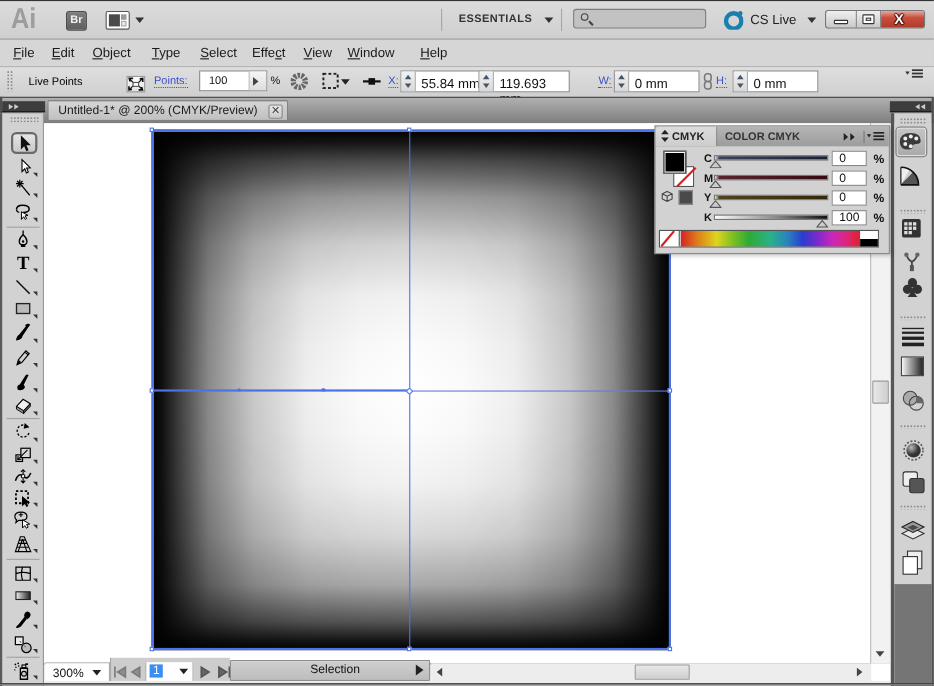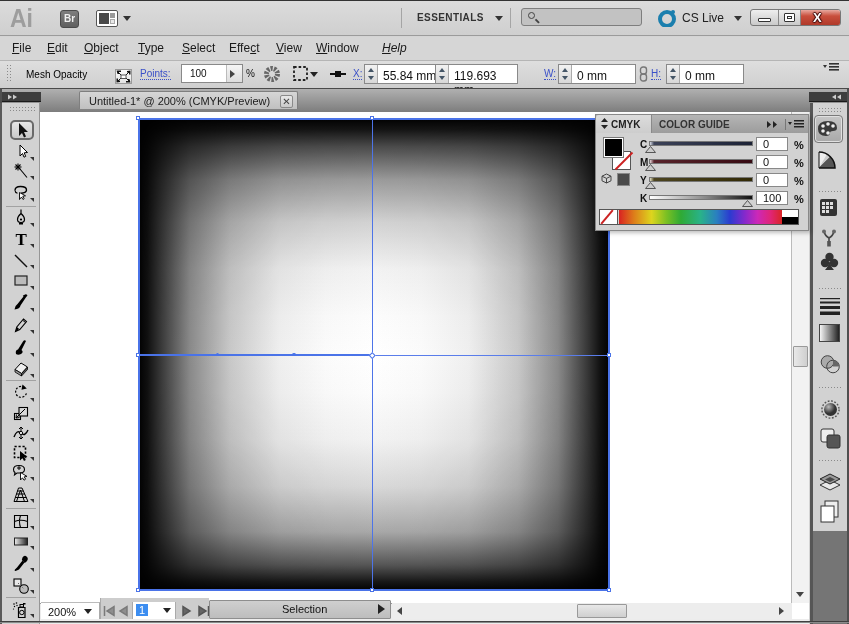--- a/index.html
+++ b/index.html
@@ -58,21 +58,21 @@
 .spin { position:absolute; left:0; top:0; bottom:0; width:13px; background:linear-gradient(#f2f2f2,#d8d8d8); border-right:1px solid #aaa; }
 .spin:before { content:""; position:absolute; left:3px; top:3px; border-left:3.5px solid transparent; border-right:3.5px solid transparent; border-bottom:4px solid #456; }
 .spin:after { content:""; position:absolute; left:3px; bottom:3px; border-left:3.5px solid transparent; border-right:3.5px solid transparent; border-top:4px solid #456; }
 .sval { position:absolute; left:18px; top:4px; font-size:12px; color:#111; }
 #panelmenu { right:10px; top:3px; }
 
 
 #tabbar { left:0; top:88px; width:849px; height:24px; background:linear-gradient(#b0b0b0,#7d7d7d); border-top:1px solid #4a4a4a; }
 #tbhead { left:2px; top:92px; width:39px; height:10px; background:#3d3d3d; border-bottom:1px solid #1a1a1a; }
 #dockhead { left:809px; top:92px; width:38px; height:10px; background:#3d3d3d; border-bottom:1px solid #1a1a1a; }
-#doctab { left:43px; top:91px; width:219px; height:18px; background:linear-gradient(#d6d6d6,#c0c0c0); border:1px solid #7f7f7f; border-bottom:none; border-radius:2px 2px 0 0;margin-left:36px; }
+#doctab { left:43px; top:91px; width:219px; height:18px; background:linear-gradient(#d6d6d6,#c0c0c0); border:1px solid #7f7f7f; border-bottom:none; border-radius:2px 2px 0 0; }
 #doctab .ttxt { position:absolute; left:9px; top:3px; font-size:11px; color:#1b1b1b; }
 #tabclose { position:absolute; right:4px; top:3px; width:13px; height:13px; border:1px solid #8a8a8a; border-radius:2px; background:linear-gradient(#e8e8e8,#cacaca); font-size:10px; color:#444; text-align:center; line-height:11px; }
 
 
 #toolbar { left:0; top:103px; width:40px; height:521px; background:#d2d2d2; border-right:1px solid #969696; border-left:2px solid #5a5a5a; }
 #tgrip { left:9px; top:106px; width:26px; height:5px; }
 #canvas { left:40px; top:112px; width:751px; height:491px; background:#fff; }
 #vscroll { left:791px; top:112px; width:18px; height:491px; background:#f2f2f2; border-left:1px solid #bbb; }
 #vthumb { left:792.5px; top:346px; width:15px; height:21px; background:linear-gradient(90deg,#e8e8e8,#cfcfcf); border:1px solid #999; border-radius:1px; }
 #vdown { left:792px; top:588px; width:16px; height:13px; }
@@ -174,26 +174,26 @@
 
 <div class="abs" id="menubar">
   <span class="mi" style="left:12px;"><u>F</u>ile</span>
   <span class="mi" style="left:47px;"><u>E</u>dit</span>
   <span class="mi" style="left:84px;"><u>O</u>bject</span>
   <span class="mi" style="left:138px;"><u>T</u>ype</span>
   <span class="mi" style="left:182px;"><u>S</u>elect</span>
   <span class="mi" style="left:229px;">Effe<u>c</u>t</span>
   <span class="mi" style="left:276px;"><u>V</u>iew</span>
   <span class="mi" style="left:316px;"><u>W</u>indow</span>
-  <span class="mi" style="left:382px;font-style:italic;"><u>H</u>elp</span>
+  <span class="mi" style="left:382px;"><u>H</u>elp</span>
 </div>
 
 <div class="abs" id="controlbar"></div>
 <div class="abs grip" id="cgrip"></div>
-<div class="abs" id="meshlabel">Mesh Opacity</div>
+<div class="abs" id="meshlabel">Live Points</div>
 <div class="abs" id="meshicon" style="left:115px;top:69px;width:17px;height:15px;background:linear-gradient(#fcfcfc,#e2e2e2);border:1px solid #9a9a9a;">
     <svg width="15" height="13">
       <g fill="#111">
         <path d="M0.5 0.5 l4.5 0 l0 1.5 l-2 0 l0 2 l-1.5 0 z"></path>
         <path d="M14.5 0.5 l0 4 l-1.5 0 l0 -2 l-2 0 l0 -1.5 z"></path>
         <path d="M0.5 12.5 l0 -4 l1.5 0 l0 2 l2 0 l0 1.5 z"></path>
         <path d="M14.5 12.5 l-4.5 0 l0 -1.5 l2 0 l0 -2 l1.5 0 z"></path>
         <path d="M2 2 l3 3 M13 2 l-3 3 M2 11 l3 -3 M13 11 l-3 -3" stroke="#111"></path>
       </g>
       <rect x="5" y="5" width="5" height="3.5" fill="#fff" stroke="#555"></rect>
@@ -581,21 +581,21 @@
       <svg width="21" height="24">
         <rect x="5" y="1" width="13" height="16" fill="#eee" stroke="#333"></rect>
         <rect x="1" y="6" width="13" height="16" fill="#fff" stroke="#333"></rect>
       </svg>
     </div>
   </div>
 
 <div class="abs" id="statusbar"></div>
 <div class="abs" id="winbottom"></div>
 <div class="abs" id="zoombox">
-    <span class="ztxt">200%</span>
+    <span class="ztxt">300%</span>
     <span id="zoomdrop"></span>
   </div>
 <div class="abs" id="navbtns">
     <div class="abs" style="left:100px;top:598px;width:109px;height:21px;background:#cdcdcd;border-left:1px solid #aaa;"></div>
     <svg class="abs" style="left:102px;top:605px;" width="110" height="12">
       <path d="M2.5 1 v10 M12 1.5 v9 l-7-4.5 z" stroke="#7a7a7a" fill="#8e8e8e" stroke-width="1.5"></path>
       <path d="M25 1.5 v9 l-7-4.5 z" stroke="#7a7a7a" fill="#8e8e8e" stroke-width="1.5"></path>
       <path d="M81 1.5 v9 l7-4.5 z" stroke="#555" fill="#666" stroke-width="1.5"></path>
       <path d="M97 1.5 v9 l7-4.5 z M106.5 1 v10" stroke="#555" fill="#666" stroke-width="1.5"></path>
     </svg>
@@ -636,21 +636,21 @@
 
 <div class="abs" id="colorpanel">
   <div id="cptabs"></div>
   <div id="cptab1">
       <svg width="9" height="11" style="position:absolute;left:4px;top:3px;">
         <path d="M4.5 0 L8 4 L1 4 Z" fill="#222"></path>
         <path d="M4.5 11 L8 7 L1 7 Z" fill="#222"></path>
       </svg>
       <span style="position:absolute;left:15px;top:4px;">CMYK</span>
     </div>
-  <div id="cptab2">COLOR GUIDE</div>
+  <div id="cptab2">COLOR CMYK</div>
   <div style="position:absolute;right:28px;top:5px;">
       <svg width="14" height="9">
         <path d="M1 1 l4 3.5 l-4 3.5 z" fill="#222"></path>
         <path d="M7 1 l4 3.5 l-4 3.5 z" fill="#222"></path>
       </svg>
     </div>
   <div style="position:absolute;right:22px;top:4px;width:1px;height:11px;background:#777;"></div>
   <div style="position:absolute;right:4px;top:5px;">
       <svg width="16" height="10">
         <path d="M0 2 l4 0 l-2 3 z" fill="#222"></path>

